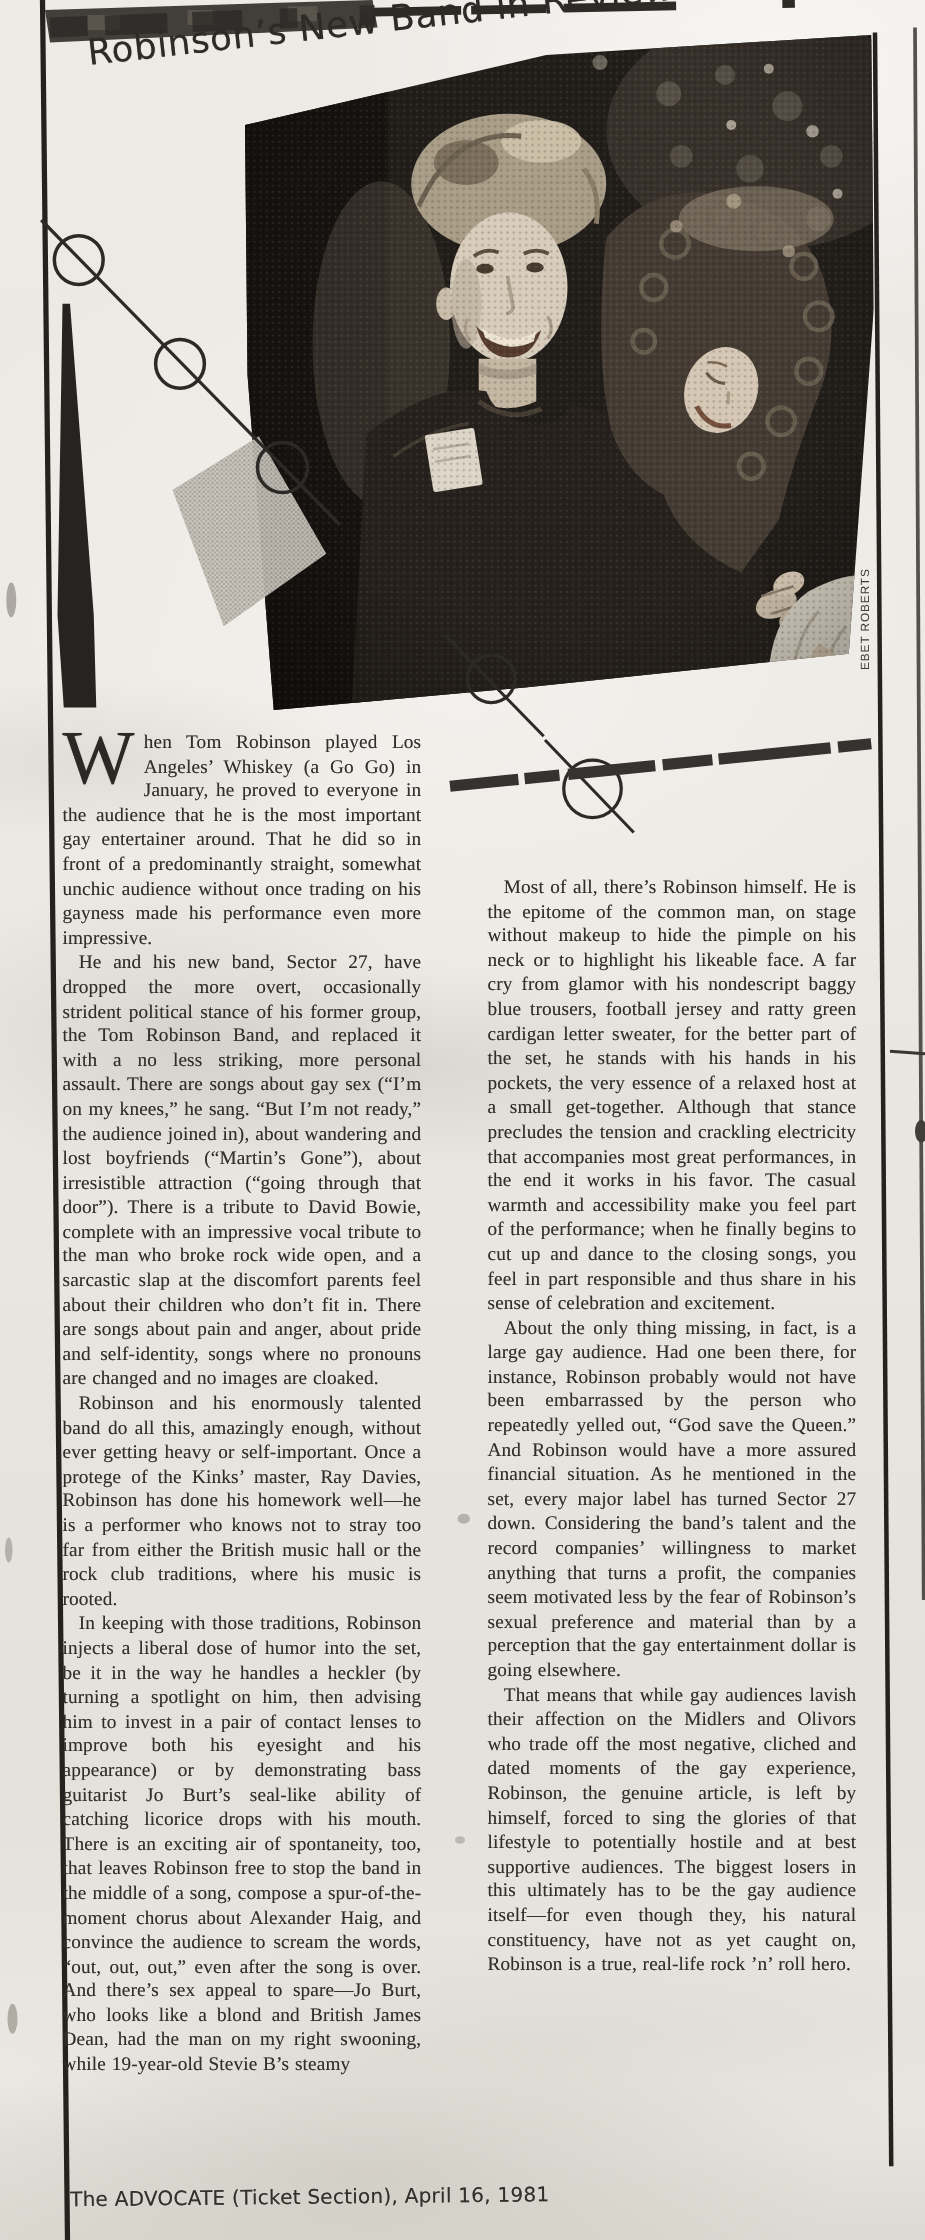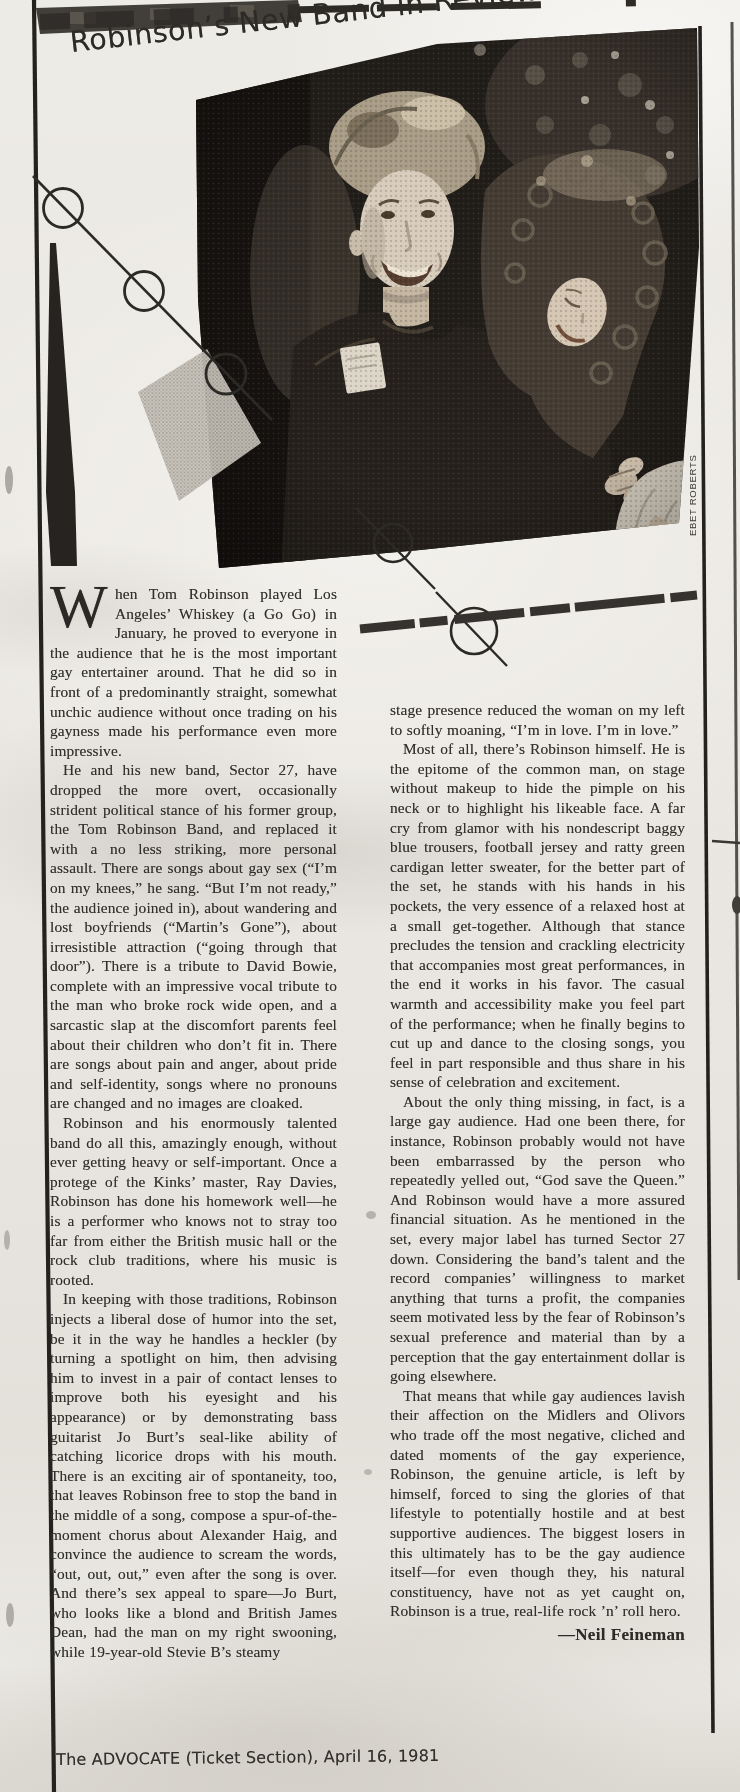--- a/index.html
+++ b/index.html
@@ -227,22 +227,20 @@
   <div class="credit">EBET ROBERTS</div>
 
   <div class="col col-left">
     <p class="para"><span class="dropcap">W</span><span>hen Tom Robinson played Los Angeles’ Whiskey (a Go Go) in January, he proved to everyone in the audience that he is the most important gay entertainer around. That he did so in front of a predominantly straight, somewhat unchic audience without once trading on his gayness made his performance even more impressive.</span></p>
     <p class="para indent">He and his new band, Sector 27, have dropped the more overt, occasionally strident political stance of his former group, the Tom Robinson Band, and replaced it with a no less striking, more personal assault. There are songs about gay sex (“I’m on my knees,” he sang. “But I’m not ready,” the audience joined in), about wandering and lost boyfriends (“Martin’s Gone”), about irresistible attraction (“going through that door”). There is a tribute to David Bowie, complete with an impressive vocal tribute to the man who broke rock wide open, and a sarcastic slap at the discomfort parents feel about their children who don’t fit in. There are songs about pain and anger, about pride and self-identity, songs where no pronouns are changed and no images are cloaked.</p>
     <p class="para indent">Robinson and his enormously talented band do all this, amazingly enough, without ever getting heavy or self-important. Once a protege of the Kinks’ master, Ray Davies, Robinson has done his homework well—he is a performer who knows not to stray too far from either the British music hall or the rock club traditions, where his music is rooted.</p>
     <p class="para indent">In keeping with those traditions, Robinson injects a liberal dose of humor into the set, be it in the way he handles a heckler (by turning a spotlight on him, then advising him to invest in a pair of contact lenses to improve both his eyesight and his appearance) or by demonstrating bass guitarist Jo Burt’s seal-like ability of catching licorice drops with his mouth. There is an exciting air of spontaneity, too, that leaves Robinson free to stop the band in the middle of a song, compose a spur-of-the-moment chorus about Alexander Haig, and convince the audience to scream the words, “out, out, out,” even after the song is over. And there’s sex appeal to spare—Jo Burt, who looks like a blond and British James Dean, had the man on my right swooning, while 19-year-old Stevie B’s steamy</p>
   </div>
 
   <div class="col col-right">
-    <p class="para">stage presence reduced the woman on my left to softly moaning, “I’m in love. I’m in love.”</p>
     <p class="para indent">Most of all, there’s Robinson himself. He is the epitome of the common man, on stage without makeup to hide the pimple on his neck or to highlight his likeable face. A far cry from glamor with his nondescript baggy blue trousers, football jersey and ratty green cardigan letter sweater, for the better part of the set, he stands with his hands in his pockets, the very essence of a relaxed host at a small get-together. Although that stance precludes the tension and crackling electricity that accompanies most great performances, in the end it works in his favor. The casual warmth and accessibility make you feel part of the performance; when he finally begins to cut up and dance to the closing songs, you feel in part responsible and thus share in his sense of celebration and excitement.</p>
     <p class="para indent">About the only thing missing, in fact, is a large gay audience. Had one been there, for instance, Robinson probably would not have been embarrassed by the person who repeatedly yelled out, “God save the Queen.” And Robinson would have a more assured financial situation. As he mentioned in the set, every major label has turned Sector 27 down. Considering the band’s talent and the record companies’ willingness to market anything that turns a profit, the companies seem motivated less by the fear of Robinson’s sexual preference and material than by a perception that the gay entertainment dollar is going elsewhere.</p>
     <p class="para indent">That means that while gay audiences lavish their affection on the Midlers and Olivors who trade off the most negative, cliched and dated moments of the gay experience, Robinson, the genuine article, is left by himself, forced to sing the glories of that lifestyle to potentially hostile and at best supportive audiences. The biggest losers in this ultimately has to be the gay audience itself—for even though they, his natural constituency, have not as yet caught on, Robinson is a true, real-life rock ’n’ roll hero.</p>
-    <p class="byline">—Neil Feineman</p>
   </div>
 
   <div class="footer">The ADVOCATE (Ticket Section), April 16, 1981</div>
 
 </div>
 
 </body></html>

